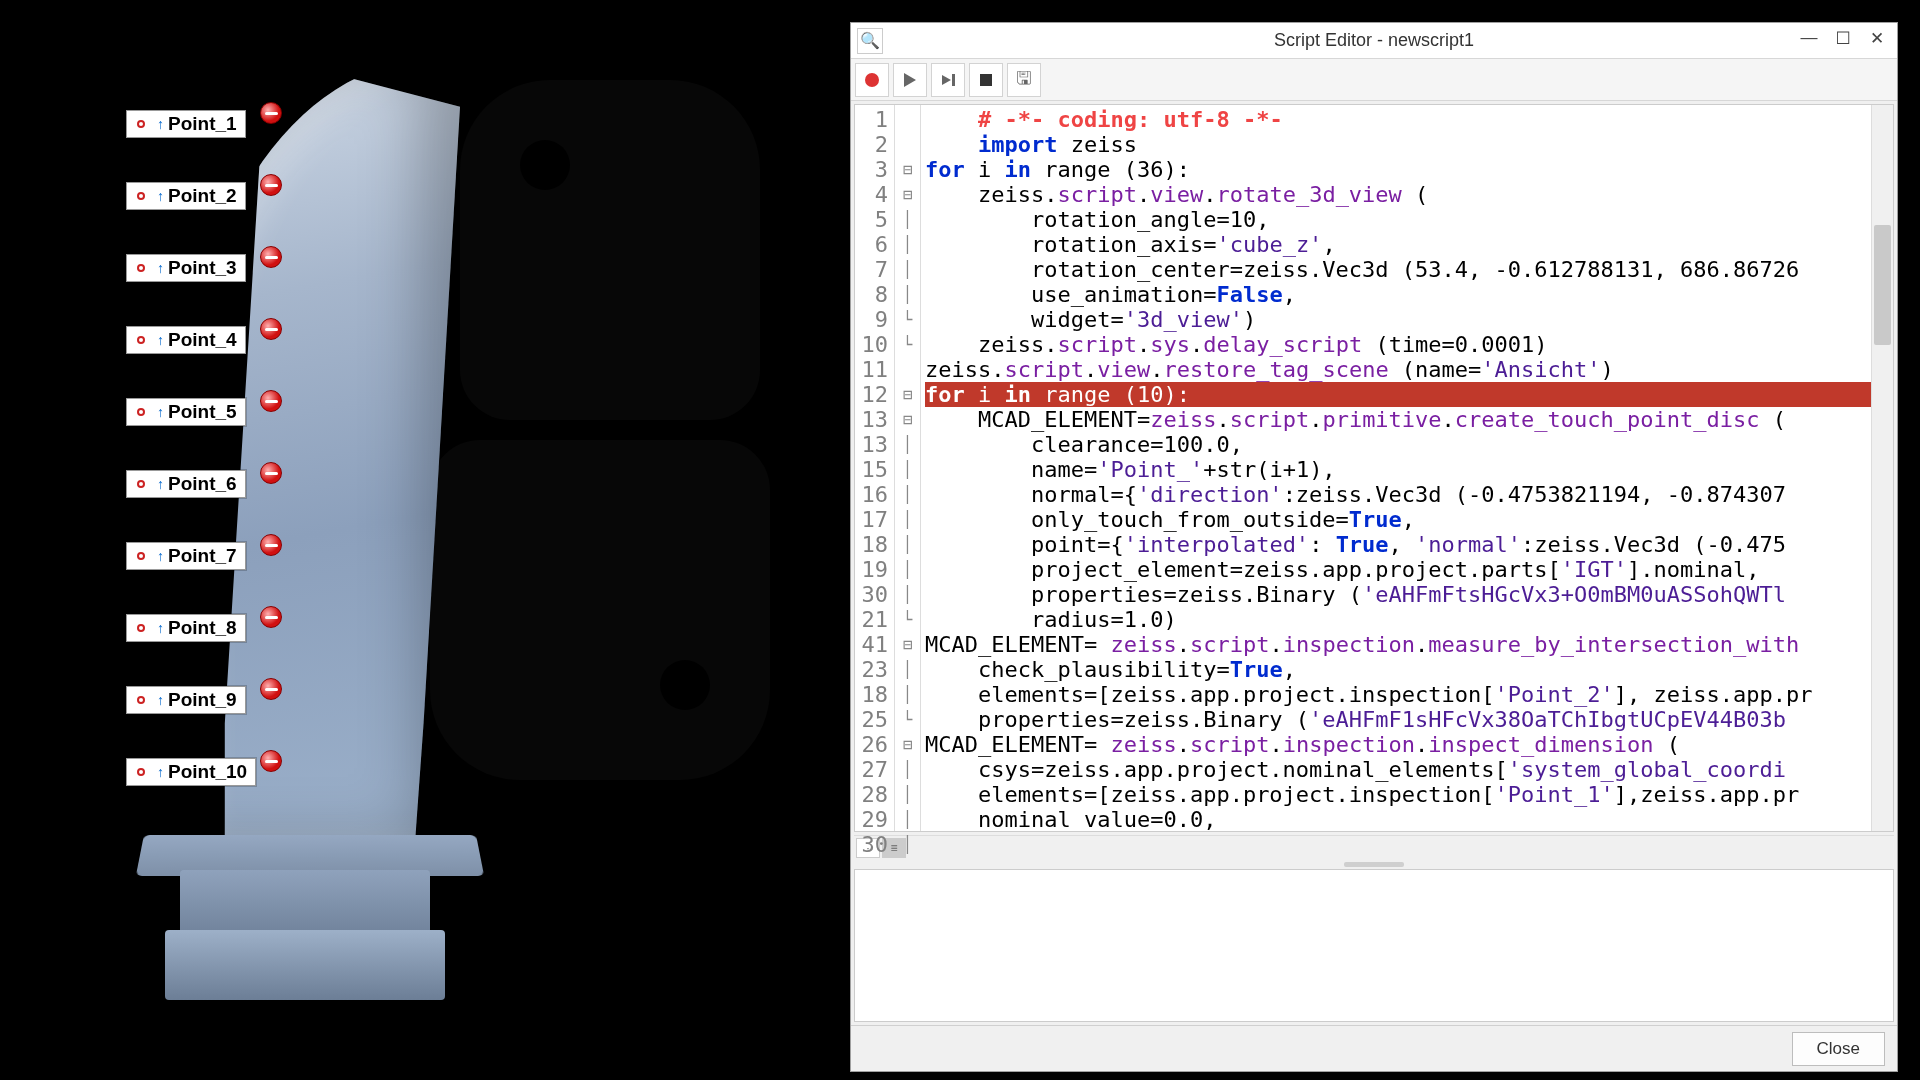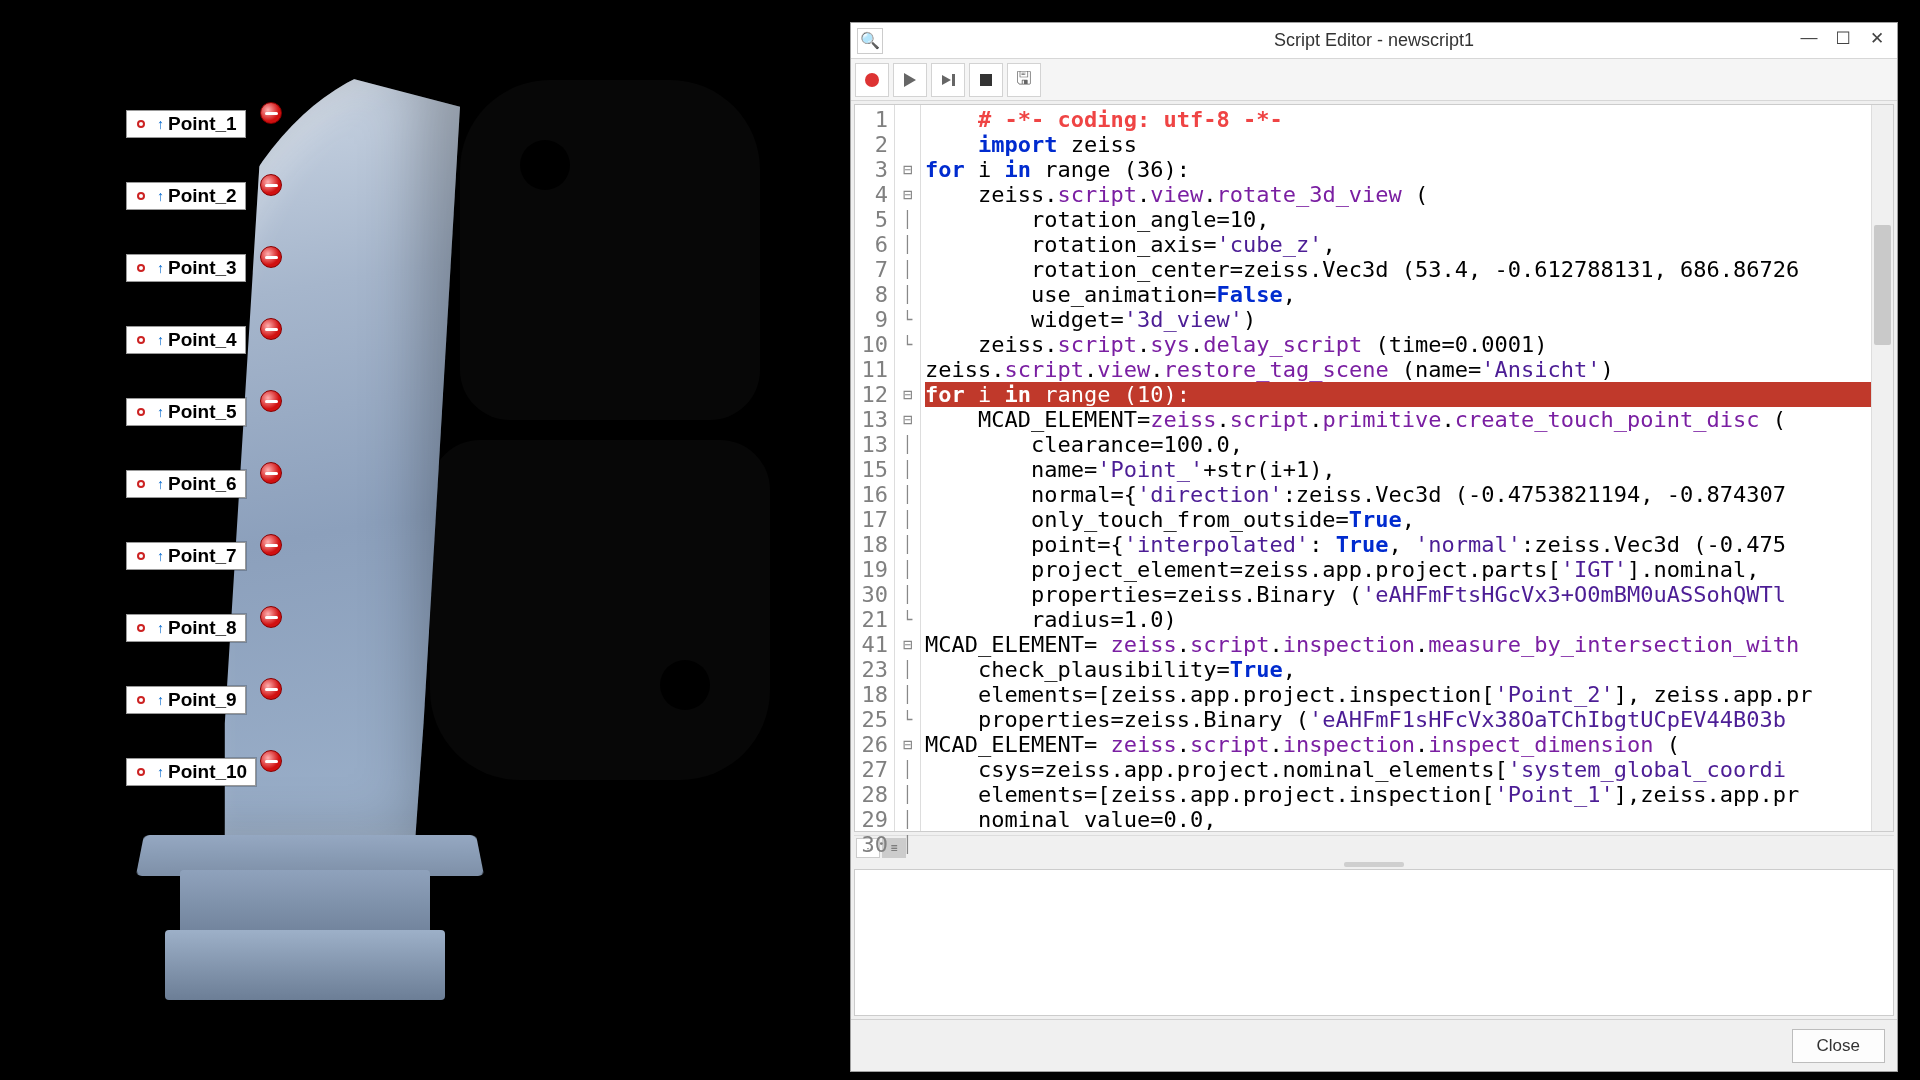--- a/index.html
+++ b/index.html
@@ -223,21 +223,21 @@
   display:flex;align-items:center;
 }
 .hscroll-row .seg{width:24px;height:20px;border:1px solid #ccc;margin-left:2px;background:#fff;display:flex;align-items:center;justify-content:center;font-size:12px;color:#666;}
 .hscroll-row .seg.active{background:#ccc;}
 .splitter{height:10px;background:#f0f0f0;display:flex;justify-content:center;align-items:center;}
 .splitter .grip{width:60px;height:5px;background:#cfcfcf;border-radius:2px;}
 .console{
   flex:1;background:#fff;margin:0 3px 3px 3px;border:1px solid #ccc;
 }
 .footer{
-  height:52px;border-top:1px solid #d0d0d0;display:flex;align-items:center;justify-content:flex-end;padding:0 12px;background:#f0f0f0;
+  height:46px;border-top:1px solid #d0d0d0;display:flex;align-items:center;justify-content:flex-end;padding:0 12px;background:#f0f0f0;
 }
 .footer .btn{
   padding:6px 24px;border:1px solid #bdbdbd;background:#fdfdfd;font-size:17px;color:#333;
 }
 </style>
 </head>
 <body>
 
 <div class="viewport">
   <div class="bgshape">

